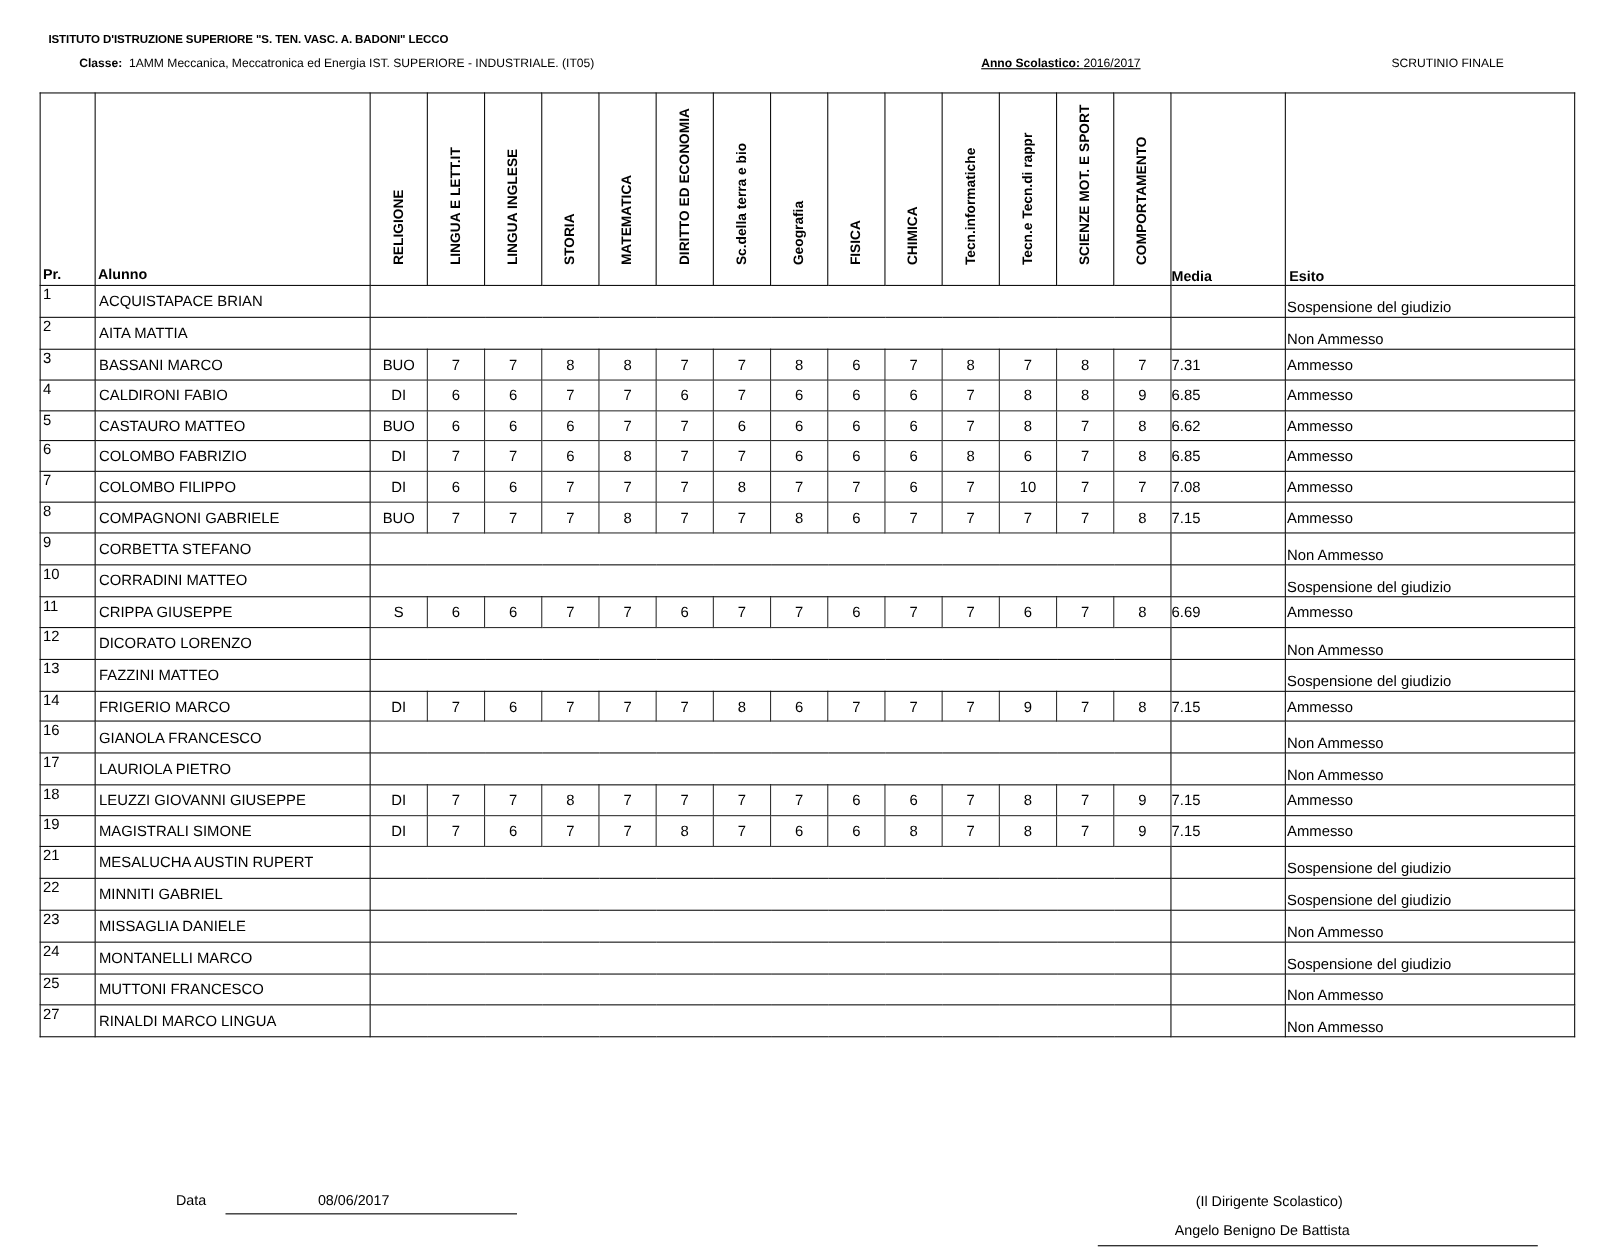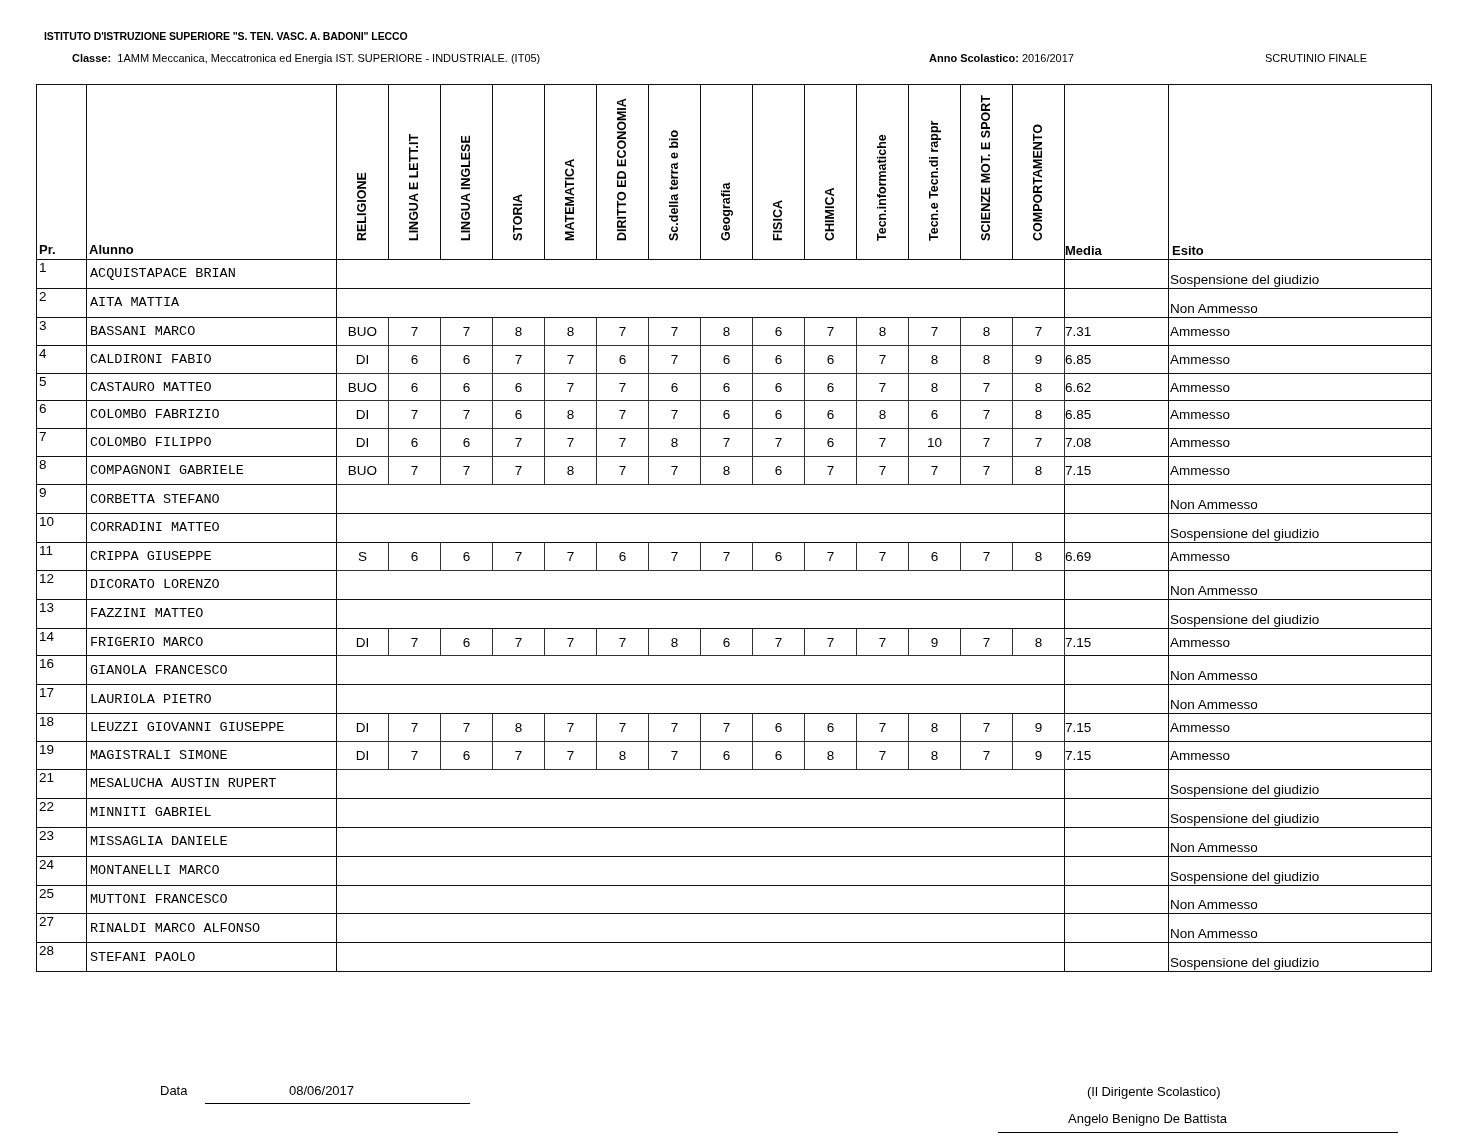--- a/index.html
+++ b/index.html
@@ -2,37 +2,37 @@
 <html><head>
 <meta charset="utf-8">
 <style>
   html, body { margin:0; padding:0; background:#ffffff; }
   body { width:1467px; height:1144px; position:relative; overflow:hidden;
          font-family:"Liberation Sans", sans-serif; color:#000; }
   .inst { position:absolute; left:44px; top:30px; font-size:10.5px; font-weight:bold; letter-spacing:-0.1px; }
   .hdr { position:absolute; top:52px; font-size:11px; white-space:nowrap; }
   .hdr b { font-weight:bold; }
   #classe { left:72px; }
-  #anno { left:929px; }
+  #anno { left:892px;text-decoration:underline; }
   #scrut { left:1265px; }
 
   table.reg { position:absolute; left:36px; top:84px; border-collapse:collapse; table-layout:fixed; }
   table.reg td, table.reg th { border:1.4px solid #111; padding:0; }
   table.reg th { height:172px; vertical-align:bottom; font-size:13px; font-weight:bold; text-align:left; }
   th.pr { width:47px; padding-left:2px !important; padding-bottom:2px !important; }
   th.alunno { width:247px; padding-left:2px !important; padding-bottom:2px !important; }
   th.subj { width:51px; position:relative; }
   th.subj .rot { position:absolute; left:50%; bottom:4px; transform-origin:0 0;
                  transform:translate(-8px,0) rotate(-90deg); white-space:nowrap; font-size:12.5px; font-weight:bold; }
   th.media { width:103px; text-align:center; padding-bottom:1px !important; }
   th.esito { width:259px; padding-left:3px !important; padding-bottom:1px !important; }
 
   table.reg td { height:26.9px; font-size:13.5px; }
   td.num { vertical-align:top; padding-left:2px !important; font-size:13px; }
-  td.name { padding-left:3px !important; vertical-align:middle;font-family:Liberation Mono, monospace; }
+  td.name { padding-left:3px !important; vertical-align:middle; }
   td.g { text-align:center; vertical-align:middle; border-width:1px !important; border-color:#333 !important; }
   td.blank { }
   td.media { vertical-align:middle; }
   td.esito { padding-left:1px !important; font-size:13.5px; vertical-align:middle;margin-left:34px; }
   td.esito.low { vertical-align:bottom; padding-bottom:1px !important; }
 
   .footer { position:absolute; font-size:13px; white-space:nowrap; }
   #data-label { left:160px; top:1083px; }
   #data-line { position:absolute; left:205px; top:1103px; width:265px; border-bottom:1px solid #000; }
   #data-value { left:289px; top:1083px; }
@@ -393,31 +393,24 @@
       </tr>
       <tr>
         <td class="num">25</td>
         <td class="name">MUTTONI FRANCESCO</td>
         <td class="blank" colspan="14"></td>
         <td class="media"></td>
         <td class="esito low">Non Ammesso</td>
       </tr>
       <tr>
         <td class="num">27</td>
-        <td class="name">RINALDI MARCO ALFONSO</td>
-        <td class="blank" colspan="14"></td>
-        <td class="media"></td>
-        <td class="esito low">Non Ammesso</td>
-      </tr>
-      <tr>
-        <td class="num">28</td>
-        <td class="name">STEFANI PAOLO</td>
-        <td class="blank" colspan="14"></td>
-        <td class="media"></td>
-        <td class="esito low">Sospensione del giudizio</td>
+        <td class="name">RINALDI MARCO LINGUA</td>
+        <td class="blank" colspan="14"></td>
+        <td class="media"></td>
+        <td class="esito low">Non Ammesso</td>
       </tr>
     </tbody>
 </table>
 
 <div class="footer" id="data-label">Data</div>
 <div id="data-line"></div>
 <div class="footer" id="data-value">08/06/2017</div>
 <div class="footer" id="dir-title">(Il Dirigente Scolastico)</div>
 <div class="footer" id="dir-name">Angelo Benigno De Battista</div>
 <div id="dir-line"></div>

